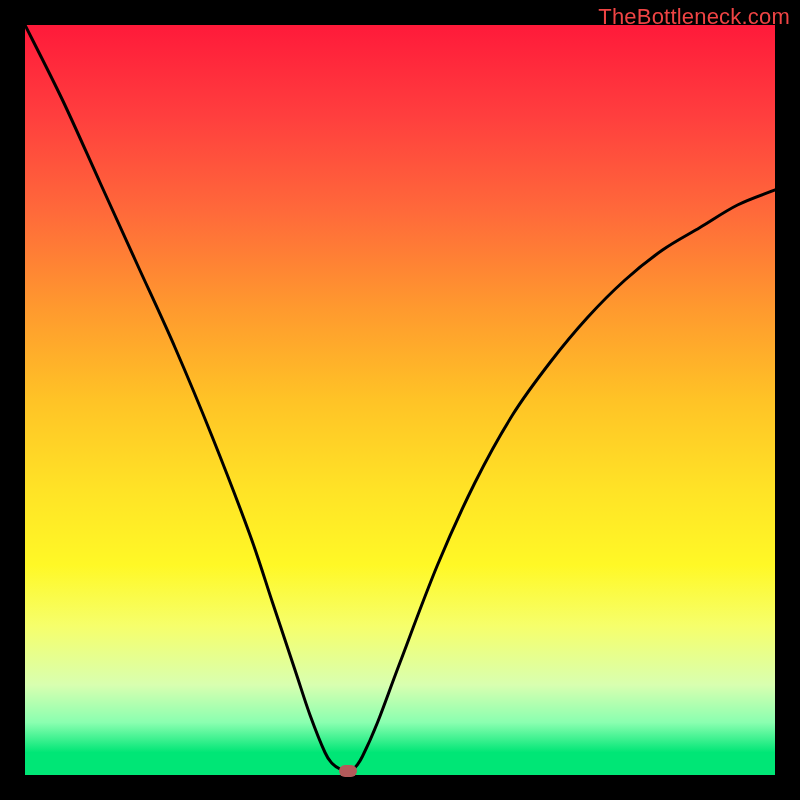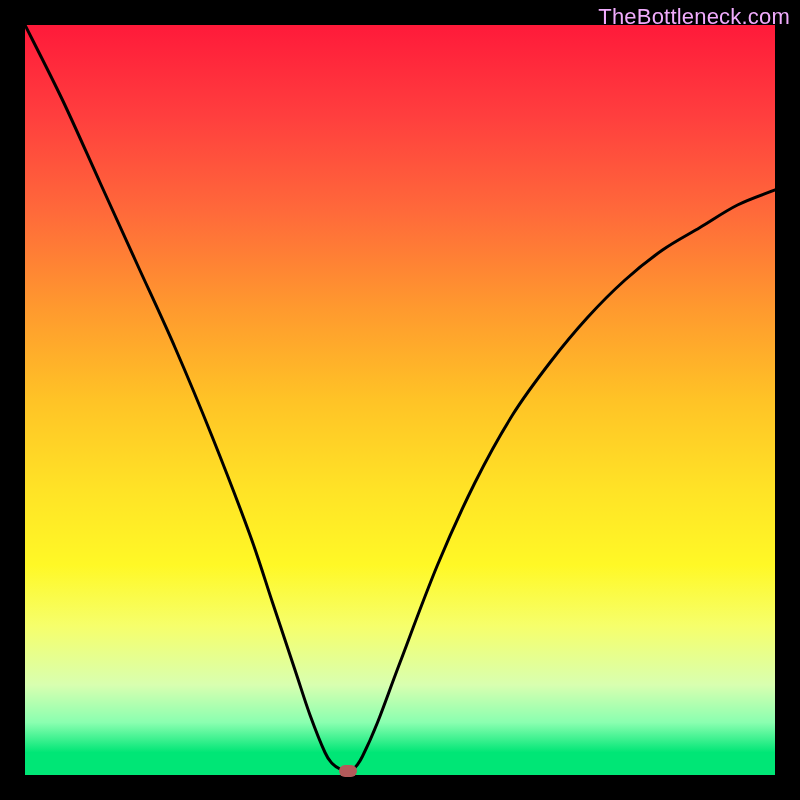--- a/index.html
+++ b/index.html
@@ -29,21 +29,21 @@
       #8affb0 93%,
       #00e676 97%,
       #00e676 100%);
   }
   .watermark {
     position: absolute;
     top: 4px;
     right: 10px;
     font-family: Arial, Helvetica, sans-serif;
     font-size: 22px;
-    color: #f0abfc;
+    color: #ef4444;
     font-weight: 500;
     letter-spacing: 0.2px;
     user-select: none;
   }
   .curve {
     position: absolute;
     left: 0; top: 0;
     width: 750px;
     height: 750px;
     pointer-events: none;

